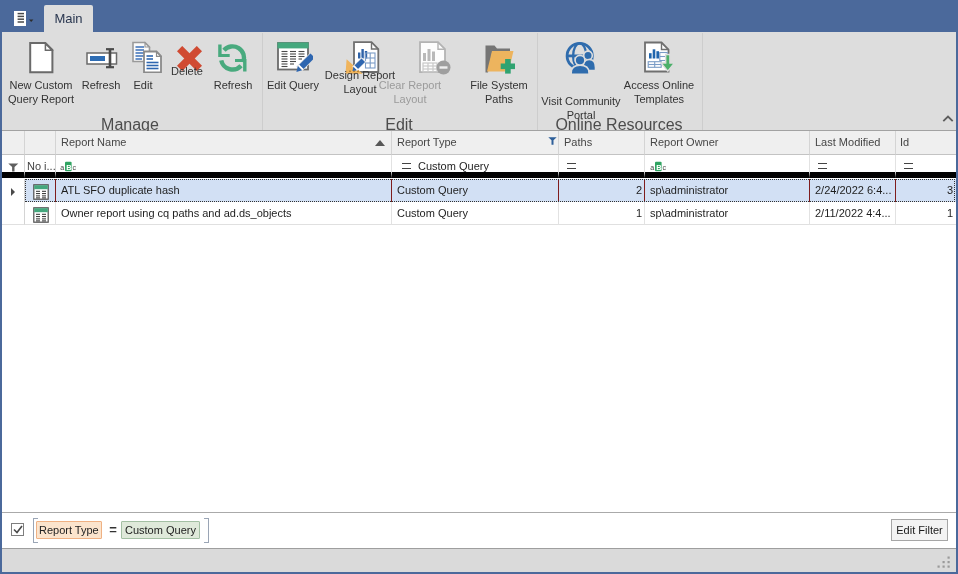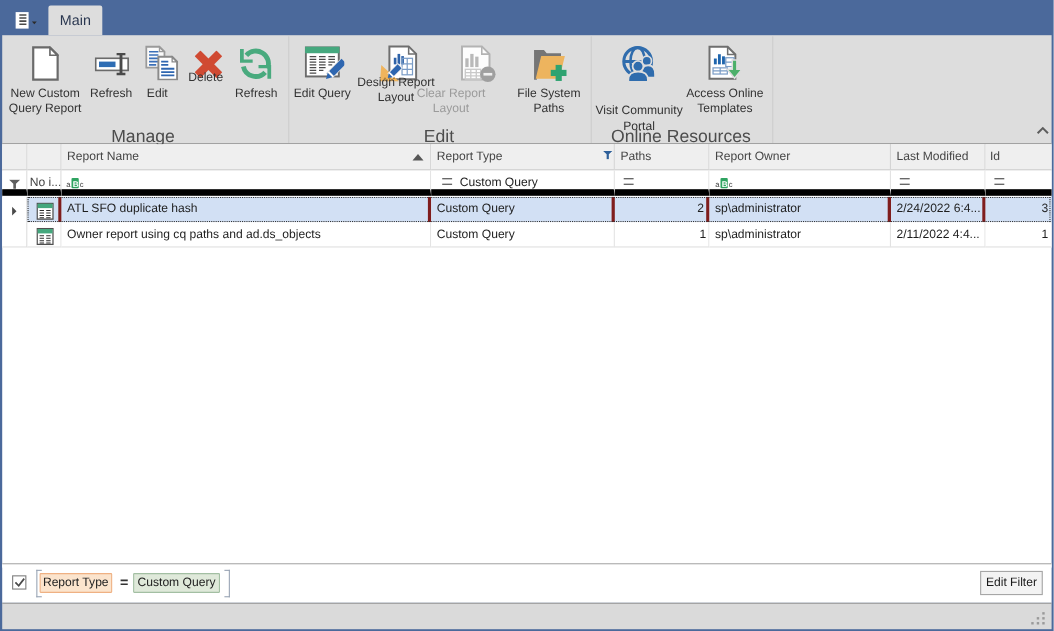--- a/index.html
+++ b/index.html
@@ -9,21 +9,21 @@
 .abs { position:absolute; }
 
 #ribbon { position:absolute; left:2px; top:32px; width:954px; height:99px; background:#dddddd; border-bottom:1px solid #a2a2a2; }
 #tab { position:absolute; left:44px; top:5px; width:49px; height:27px; background:#dddddd; border-radius:2px 2px 0 0; color:#29364f; text-align:center; line-height:28px; font-size:13px; }
 .rlabel { position:absolute; text-align:center; color:#333; font-size:11px; line-height:14px; white-space:nowrap; }
 .gcap { position:absolute; top:116px; text-align:center; color:#4c4c4c; font-size:16px; }
 .gsep { position:absolute; top:33px; height:97px; width:1px; background:#cdcdcd; }
 
 .hcell { position:absolute; top:131px; height:24px; background:#efefef; border-right:1px solid #d4d4d4; border-bottom:1px solid #c3c3c3; color:#464646; line-height:23px; padding-left:5px; overflow:hidden; }
 .fcell { position:absolute; top:155px; height:23px; background:#fff; border-right:1px solid #e2e2e2; border-bottom:6px solid #000000; line-height:22px; padding-left:5px; overflow:hidden; }
-.r1cell { position:absolute; top:179px; height:23px; background:#d2e0f4; border-right:3px solid #7f1d1d; line-height:22px; padding-left:5px; overflow:hidden; white-space:nowrap; }
+.r1cell { position:absolute; top:179px; height:23px; background:#d2e0f4; border-right:1px solid #7f1d1d; line-height:22px; padding-left:5px; overflow:hidden; white-space:nowrap; }
 .r2cell { position:absolute; top:202px; height:23px; background:#fff; border-right:1px solid #e2e2e2; border-bottom:1px solid #e0e0e0; line-height:22px; padding-left:5px; overflow:hidden; white-space:nowrap; }
 .num { text-align:right; padding-right:6px; padding-left:0; }
 .eq { display:inline-block; width:9px; height:5.5px; border-top:1.6px solid #444; border-bottom:1.6px solid #444; vertical-align:middle; margin-top:-2px; font-size:0; }
 
 #fpanel { position:absolute; left:2px; top:512px; width:954px; height:36px; background:#fff; border-top:1px solid #aaaaaa; }
 #sbar { position:absolute; left:2px; top:548px; width:954px; height:24px; background:#dadada; border-top:1px solid #9e9e9e; }
 .chip { position:absolute; top:5px; height:18px; line-height:17px; padding:0 4px; border-radius:1px; font-size:11px; color:#222; }
 </style>
 </head>
 <body>

